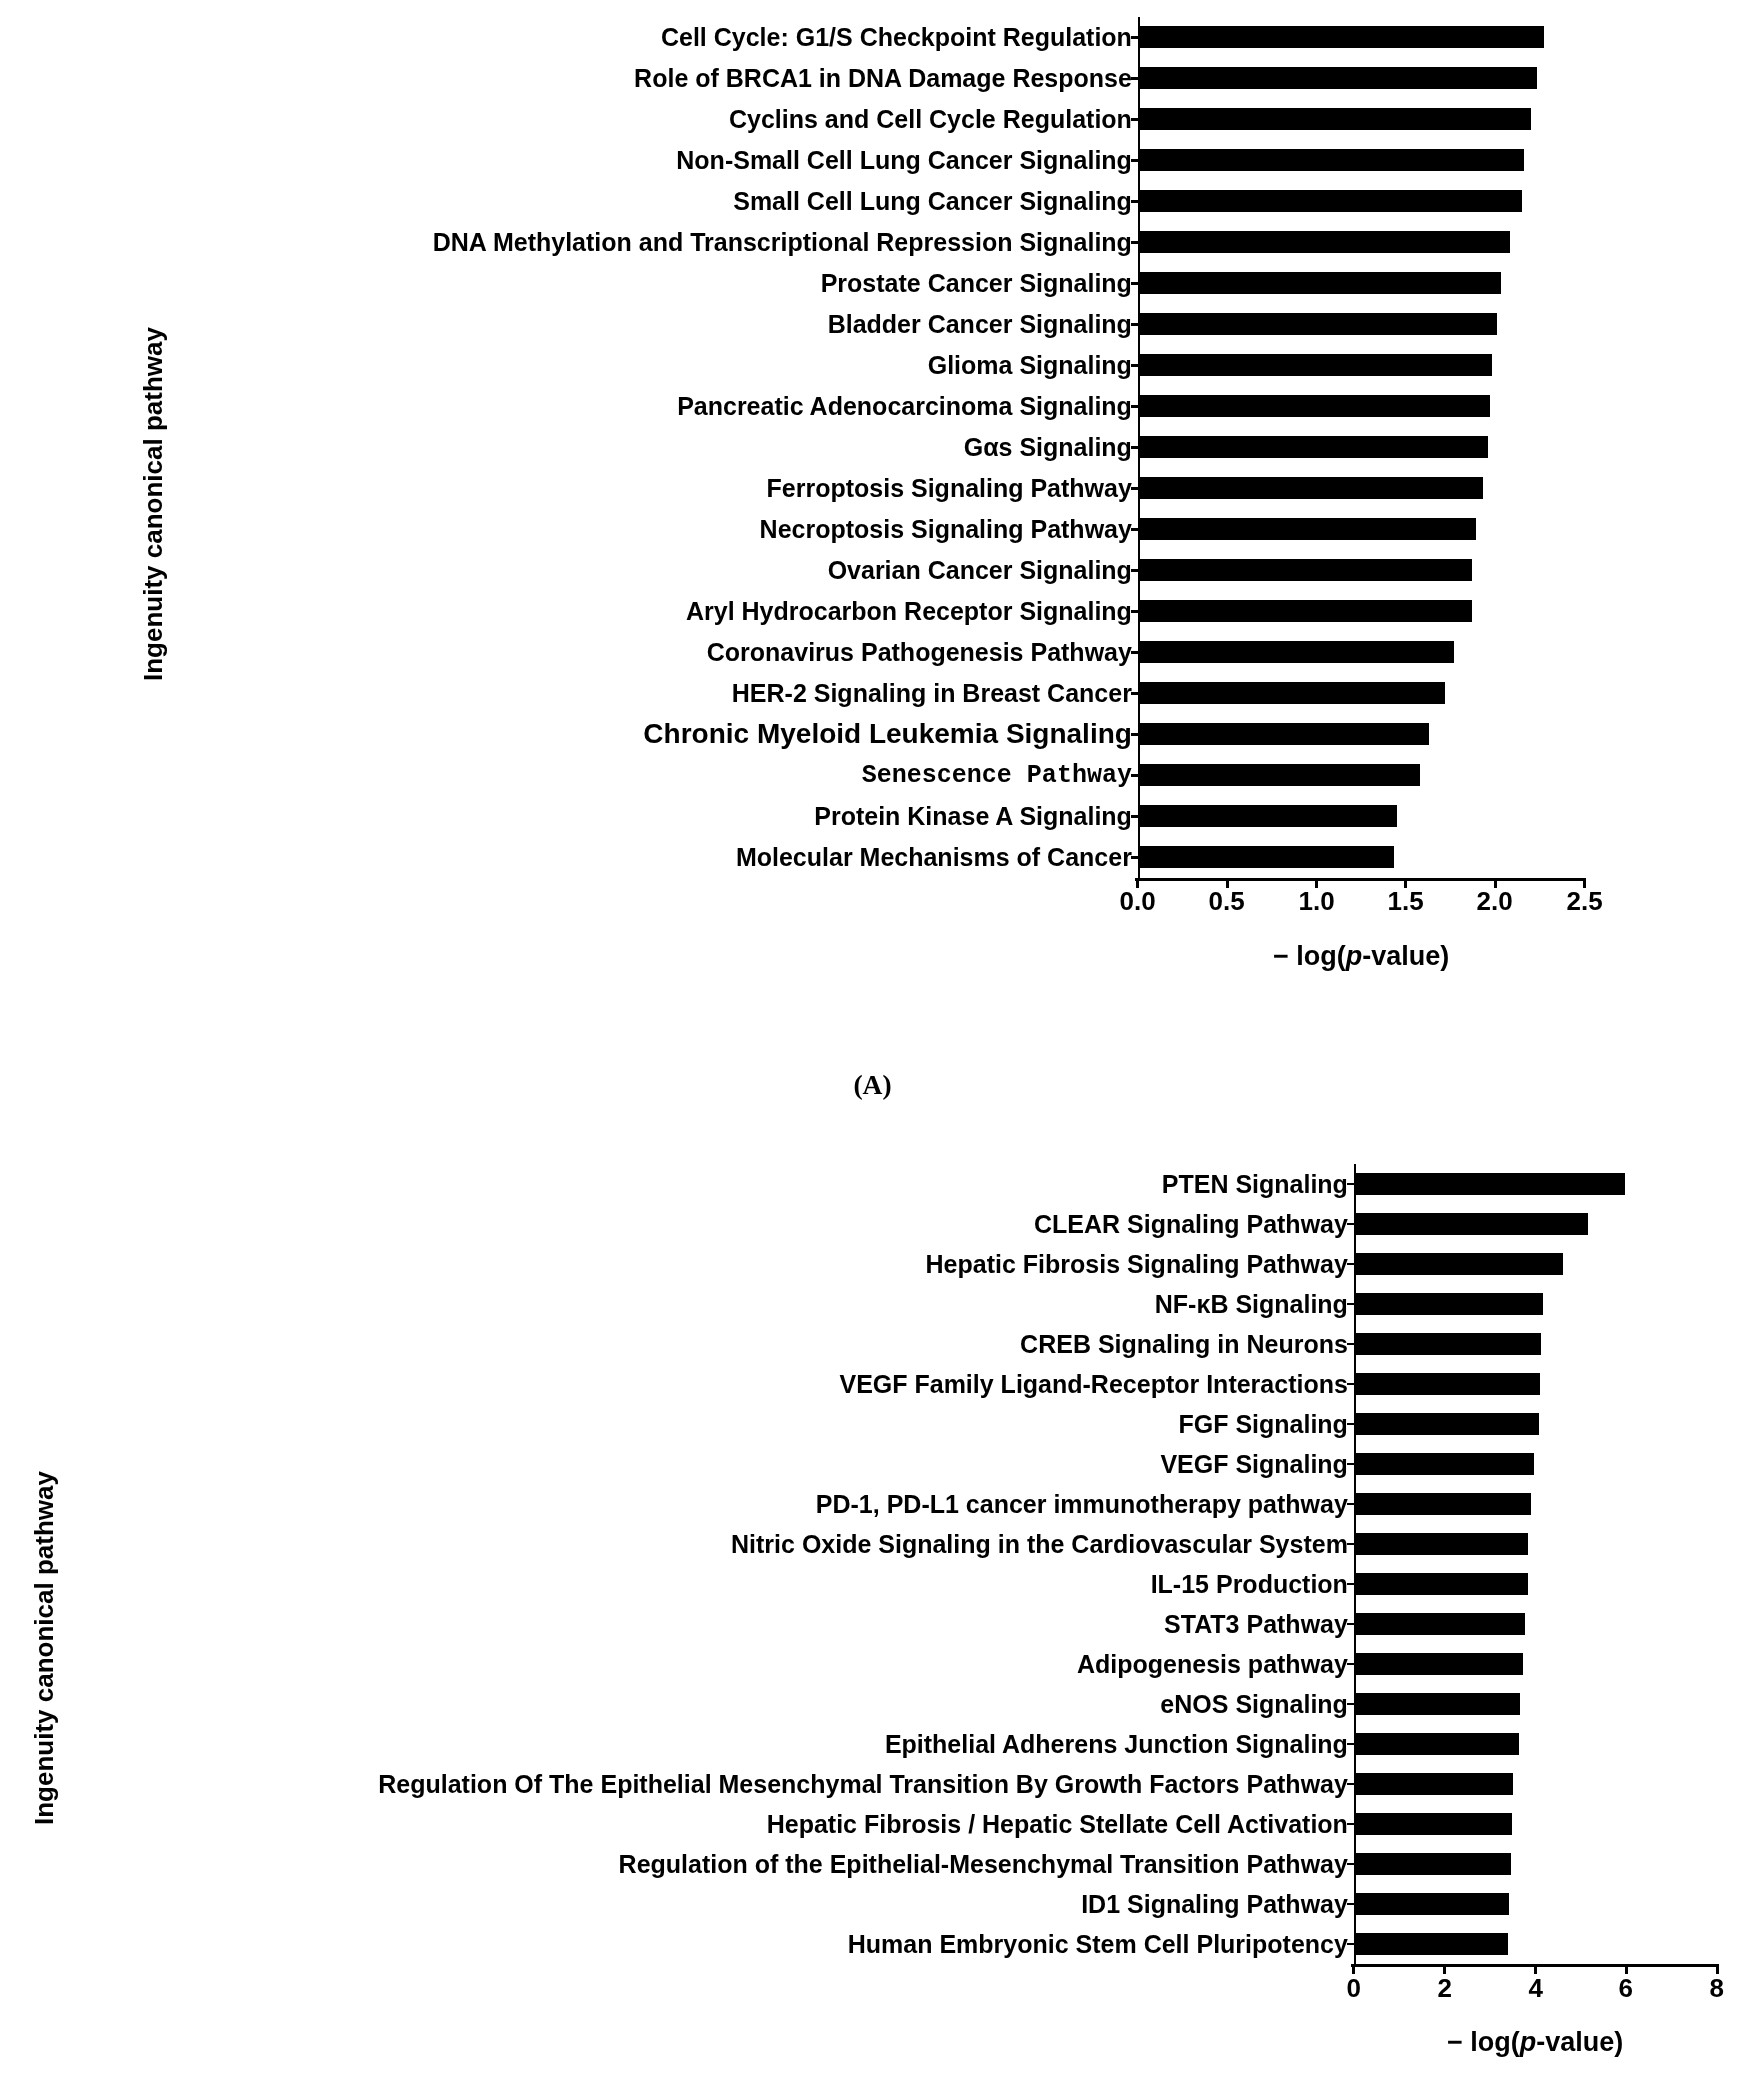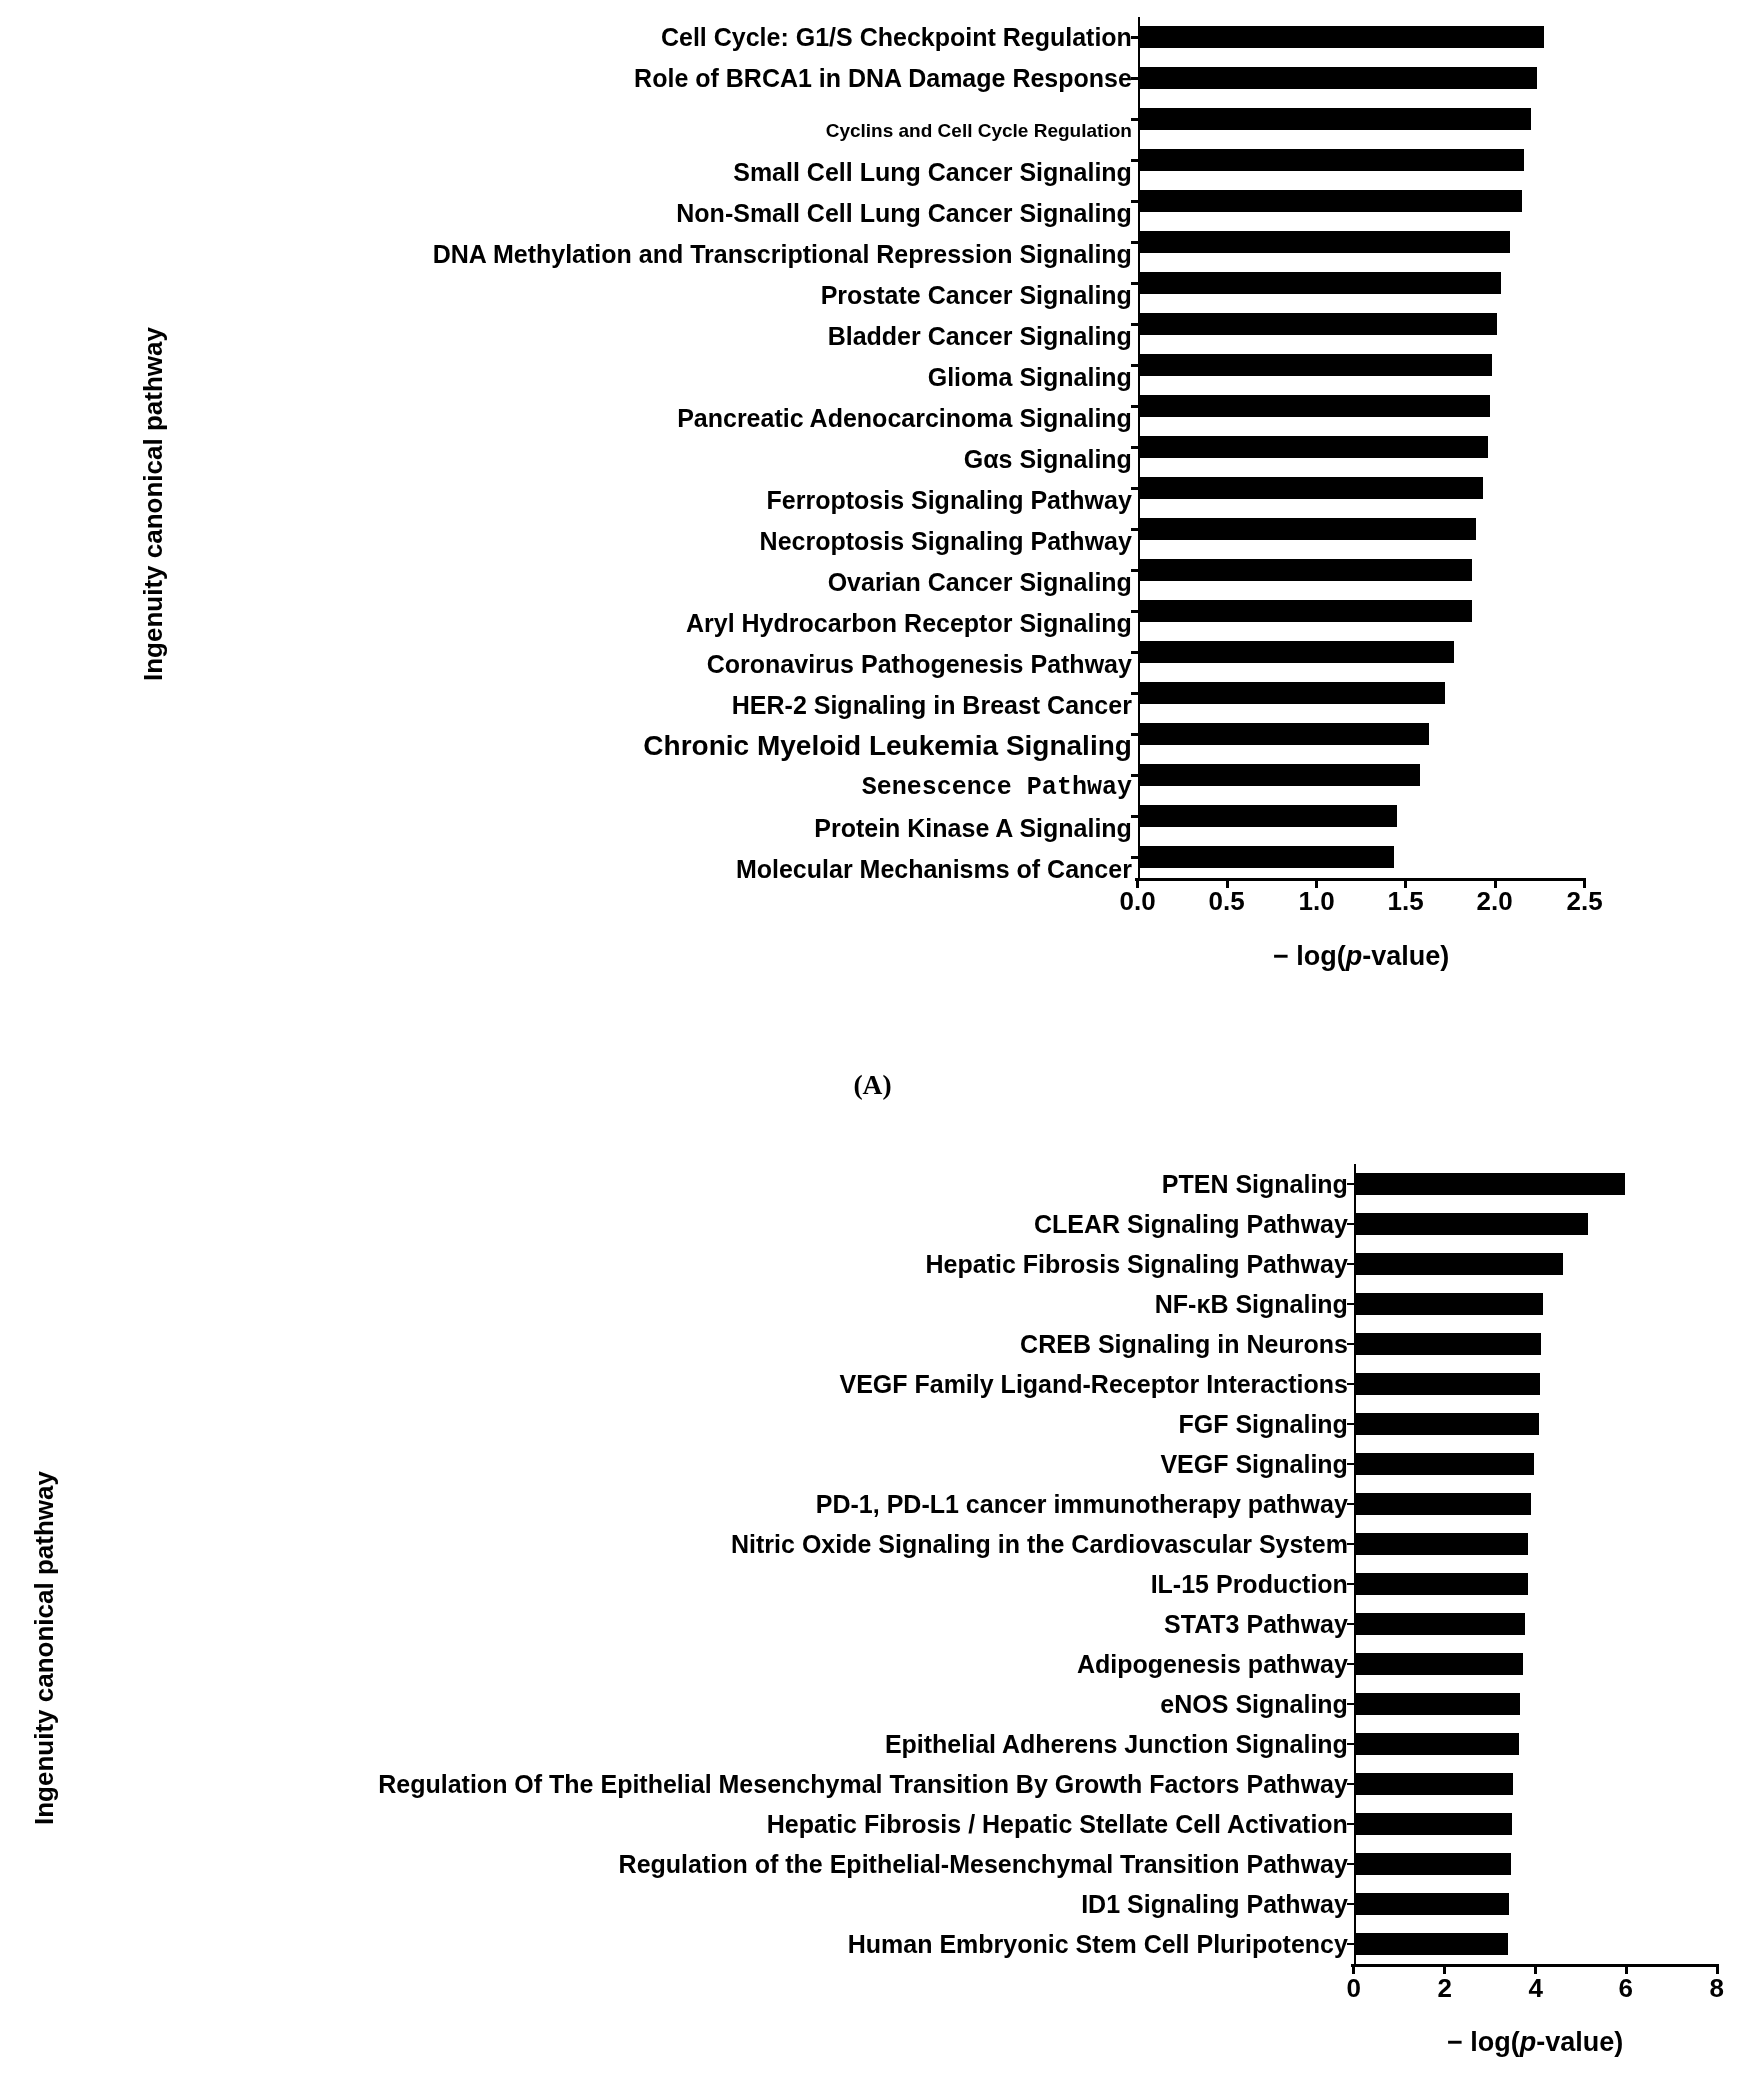--- a/index.html
+++ b/index.html
@@ -115,23 +115,23 @@
 </style>
 </head>
 <body>
 
 <div class="panel" id="panel-a">
   <div class="chart-wrap" id="chartA" style="padding-left: 138px; padding-top: 16.7px;">
       <div class="ylabel-box" style="font-size: 26px; height: 859px; margin-right: 16.7px; margin-top: 58px;">Ingenuity canonical pathway</div>
       <div class="cat-col" style="width: 952px;">
         <div class="cat-label" style="height: 41px; font-size: 25px;">Cell Cycle: G1/S Checkpoint Regulation</div>
         <div class="cat-label" style="height: 41px; font-size: 25px;">Role of BRCA1 in DNA Damage Response</div>
-        <div class="cat-label" style="height: 41px; font-size: 19px; margin-top: 12px;">Cyclins and Cell Cycle Regulation</div>
+        <div class="cat-label" style="height: 41px; font-size: 25px;">Cyclins and Cell Cycle Regulation</div>
+        <div class="cat-label" style="height: 41px; font-size: 25px;">Non-Small Cell Lung Cancer Signaling</div>
         <div class="cat-label" style="height: 41px; font-size: 25px;">Small Cell Lung Cancer Signaling</div>
-        <div class="cat-label" style="height: 41px; font-size: 25px;">Non-Small Cell Lung Cancer Signaling</div>
         <div class="cat-label" style="height: 41px; font-size: 25px;">DNA Methylation and Transcriptional Repression Signaling</div>
         <div class="cat-label" style="height: 41px; font-size: 25px;">Prostate Cancer Signaling</div>
         <div class="cat-label" style="height: 41px; font-size: 25px;">Bladder Cancer Signaling</div>
         <div class="cat-label" style="height: 41px; font-size: 25px;">Glioma Signaling</div>
         <div class="cat-label" style="height: 41px; font-size: 25px;">Pancreatic Adenocarcinoma Signaling</div>
         <div class="cat-label" style="height: 41px; font-size: 25px;">Gαs Signaling</div>
         <div class="cat-label" style="height: 41px; font-size: 25px;">Ferroptosis Signaling Pathway</div>
         <div class="cat-label" style="height: 41px; font-size: 25px;">Necroptosis Signaling Pathway</div>
         <div class="cat-label" style="height: 41px; font-size: 25px;">Ovarian Cancer Signaling</div>
         <div class="cat-label" style="height: 41px; font-size: 25px;">Aryl Hydrocarbon Receptor Signaling</div>

